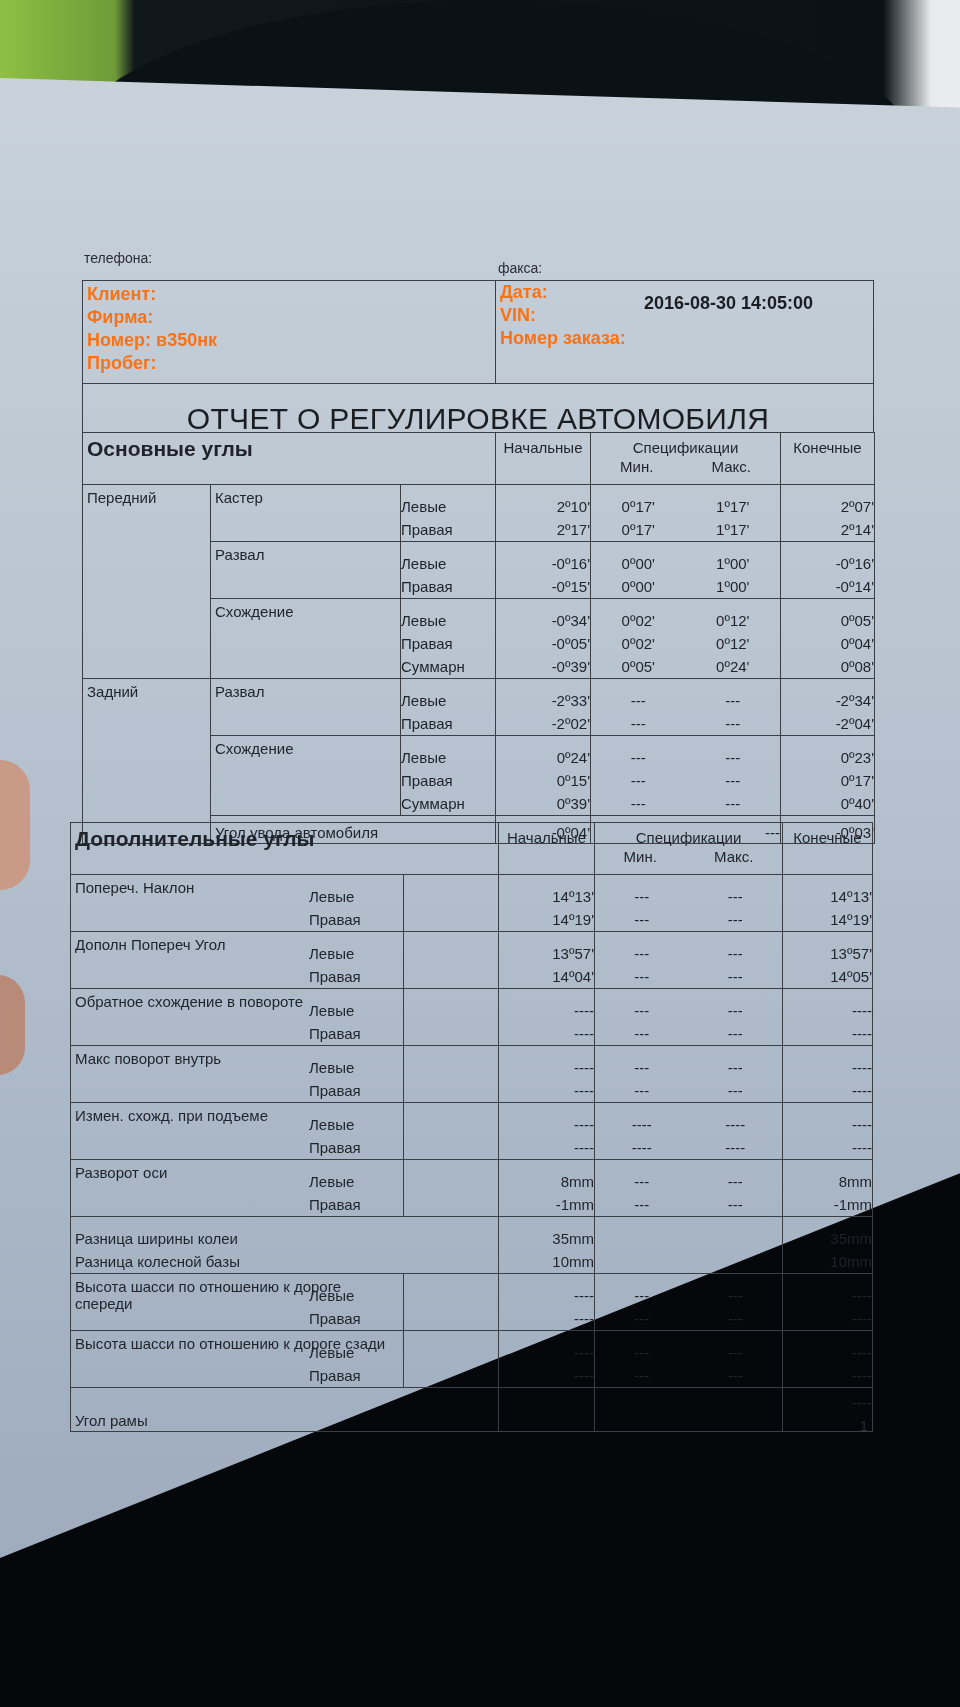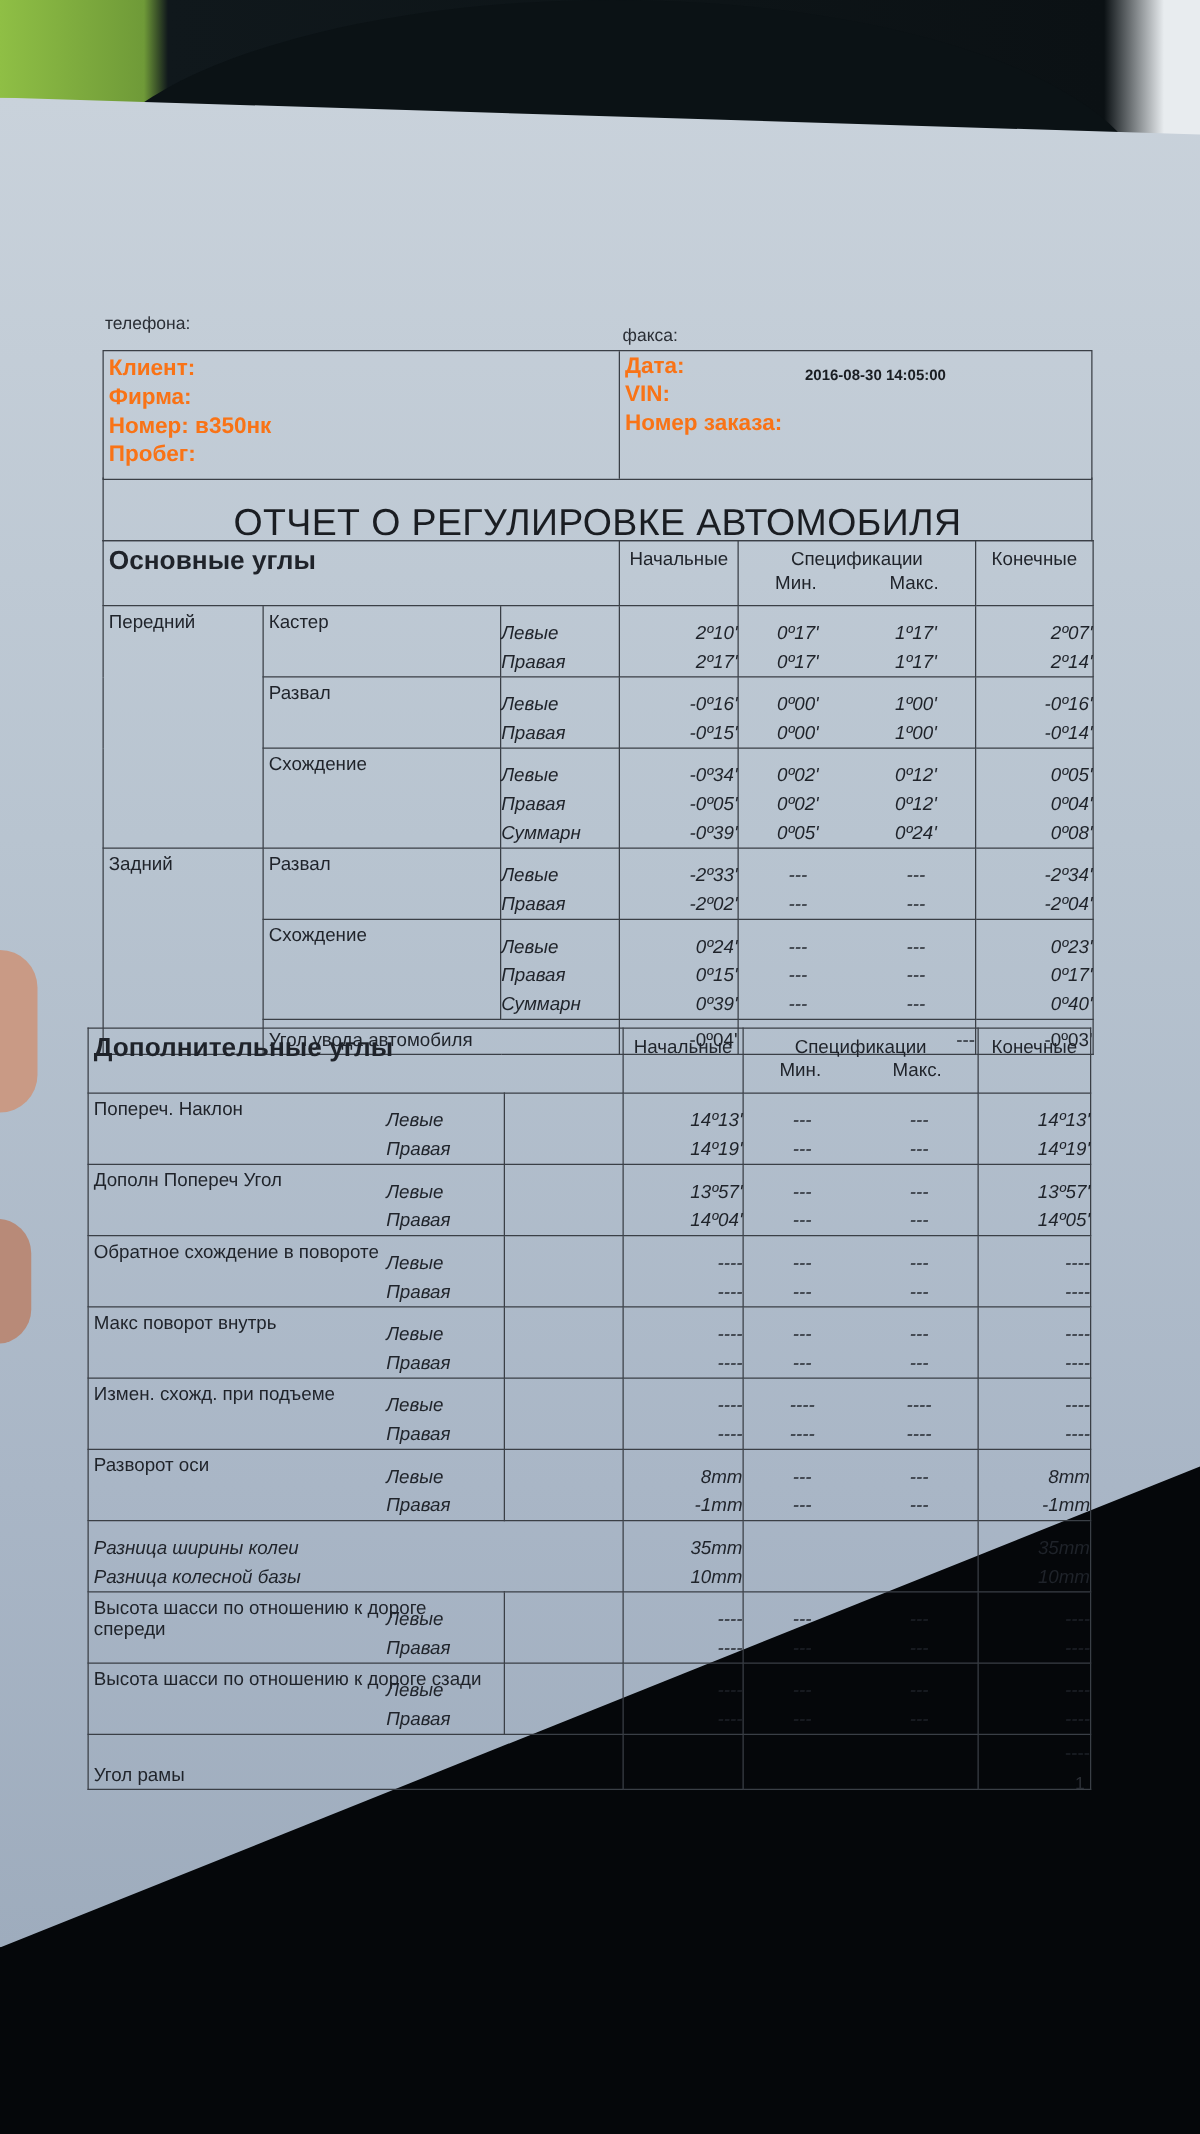--- a/index.html
+++ b/index.html
@@ -32,41 +32,41 @@
   }
   .small-lbl { position:absolute; font-size:14px; color:#2a2e35; }
   .hdr {
     position:absolute; left:82px; top:280px; width:790px; height:102px;
     border:1px solid #3a3f46;
   }
   .hdr .left, .hdr .right { position:absolute; top:0; height:100%; }
   .hdr .left { left:0; width:412px; border-right:1px solid #3a3f46; }
   .hdr .right { left:413px; right:0; }
   .hdr .line { font-size:18px; font-weight:bold; line-height:23px; padding-left:4px; color:#f97316; }
-  .hdr .date-val { position:absolute; left:148px; top:12px; font-size:12px; font-weight:bold; }
+  .hdr .date-val { position:absolute; left:148px; top:12px; font-size:18px; font-weight:bold; }
   .title-block {
     position:absolute; left:82px; top:382px; width:790px; height:50px;
     border:1px solid #3a3f46; border-top:none; text-align:center;
   }
   .title-block .t1 { font-size:30px; font-weight:normal; margin-top:20px; letter-spacing:0.3px; }
   .title-block .t2 { font-size:15px; margin-top:2px; }
   table.grid {
     position:absolute; border-collapse:collapse; table-layout:fixed;
     font-size:15px; color:#1f232a;
   }
   table.grid td { border:1px solid #3a3f46; vertical-align:top; padding:0; }
   .sec-title { font-size:21px; font-weight:bold; padding:4px 4px !important; }
   .col-h { text-align:center; font-size:15px; padding-top:6px !important; }
   .sub-h { display:flex; justify-content:space-around; font-size:15px; margin-top:2px; }
   .vals span, .lr span { height:23px; line-height:23px; display:block; }
   .c { text-align:right; }
   .pair { display:flex; }
   .pair > div { flex:1; text-align:center; }
   .lbl { padding:4px 4px 0 4px !important; }
-  .lr { padding-top:10px !important;font-style:italic; }
+  .lr { padding-top:10px !important; }
   .page-num { position:absolute; left:860px; top:1418px; font-size:14px; color:#2a2e35; }
 </style>
 </head>
 <body>
 
 <div class="bg-top"></div>
 <div class="seat"></div>
 <div class="paper"></div>
 <div class="finger"></div>
 <div class="finger2"></div>

